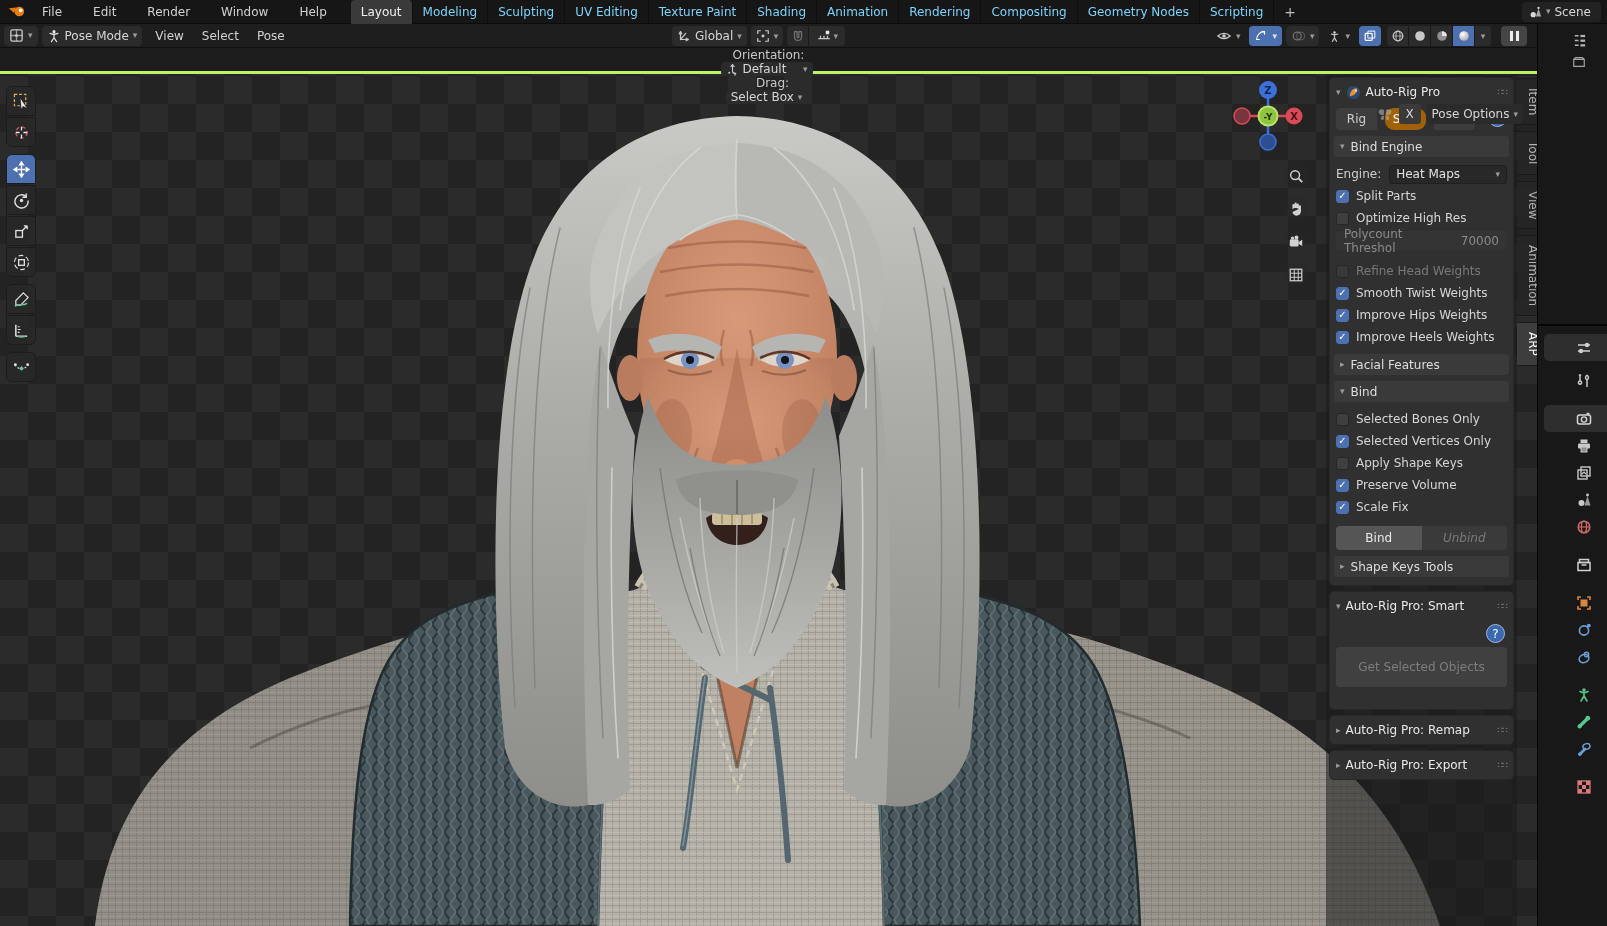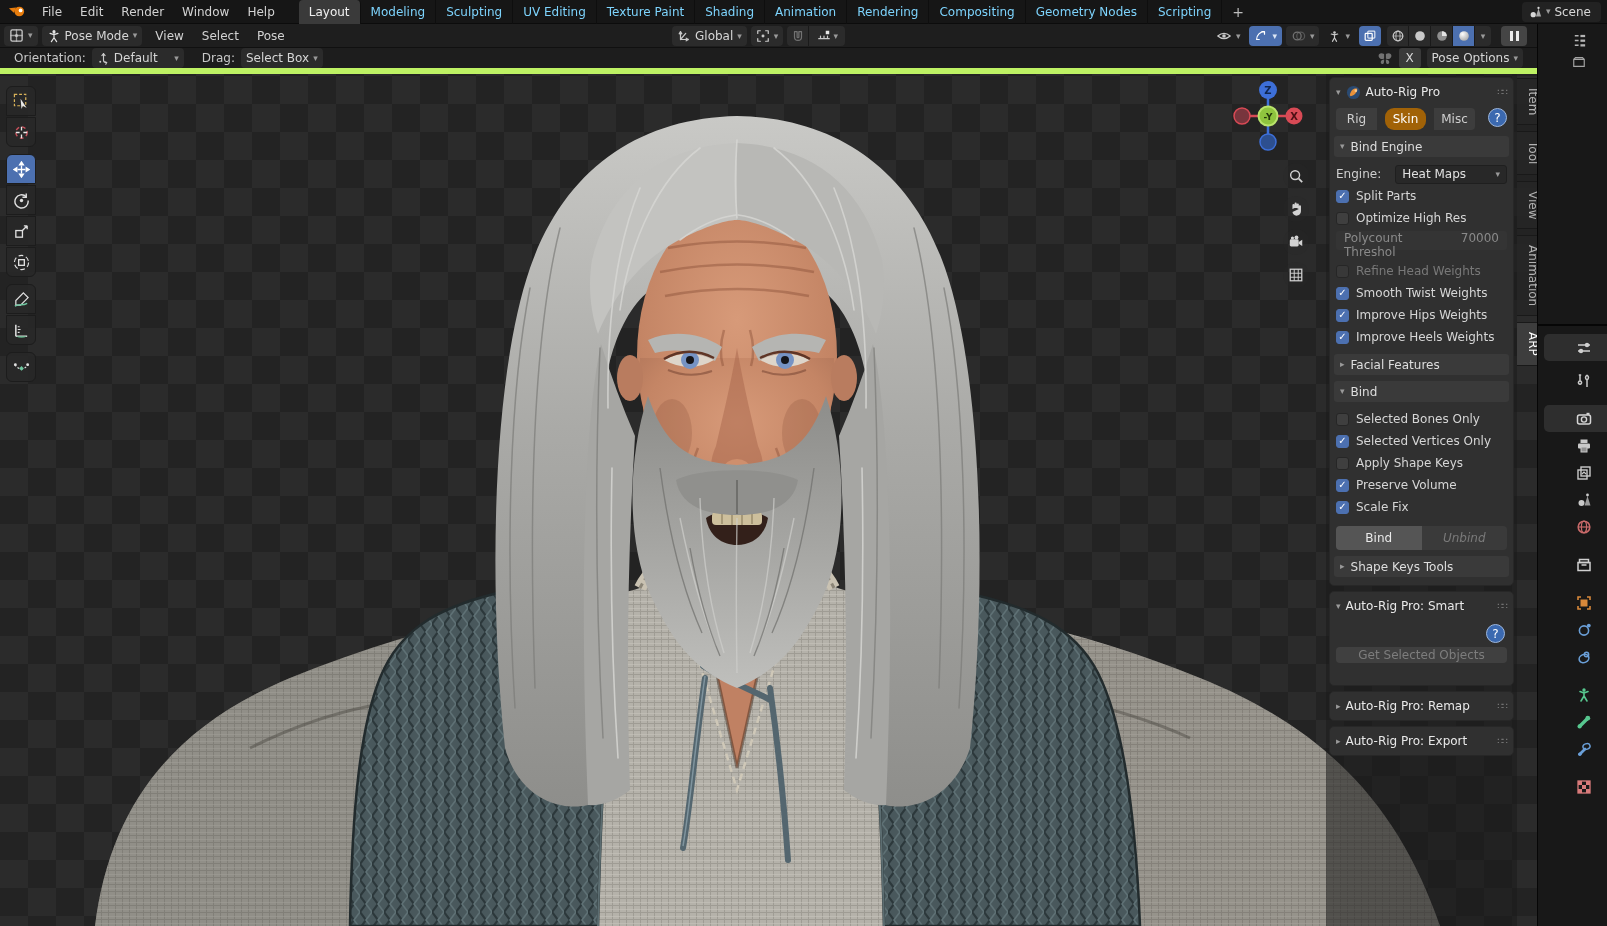--- a/index.html
+++ b/index.html
@@ -5,21 +5,21 @@
   * { box-sizing: border-box; margin: 0; padding: 0; }
   html,body { width:1607px; height:926px; overflow:hidden; background:#161616;
     font-family:"DejaVu Sans","Liberation Sans",sans-serif; font-size:12px; color:#d6d6d6;
     -webkit-font-smoothing:antialiased; }
   .app { position:relative; width:1607px; height:926px; }
 
   
   .topbar { position:absolute; left:0; top:0; width:1607px; height:24px; background:#161616;
     display:flex; align-items:center; border-bottom:1px solid #0c0c0c; z-index:30; }
   .logo { width:18px; height:13px; margin:0 8px 0 8px; flex:none; }
-  .menubar { display:flex; gap:2px; margin-right:16px; }
+  .menubar { display:flex; gap:15px; margin-right:16px; }
   .menu { padding:3px 8px; border-radius:3px; color:#d2d2d2; }
   .workspaces { display:flex; align-items:stretch; height:24px; }
   .ws { padding:4px 10px; color:#7dd3fc; border-right:1px solid #0e0e0e; display:flex; align-items:center; }
   .ws.active { background:#3a3a3a; color:#f0f0f0; border-radius:4px 4px 0 0; }
   .ws-add { padding:2px 10px; color:#bdbdbd; font-size:14px; display:flex; align-items:center; }
   .scene-sel { margin-left:auto; display:flex; align-items:center; gap:4px; padding:2px 10px 2px 6px;
     background:#222; border-radius:4px; margin-right:6px; height:20px; }
   .scene-sel .lbl { color:#d8d8d8; }
   .chev { color:#9a9a9a; font-size:9px; line-height:1; }
 
@@ -39,21 +39,21 @@
   .grp { display:flex; border-radius:4px; overflow:hidden; margin-right:4px; }
   .grp .btn-sq { border-right:1px solid #1a1a1a; }
   .grp .btn-sq:last-child { border-right:none; }
   .btn-sq.on { background:#4c70b0; }
   .pause { width:26px; height:20px; background:#454545; border-radius:4px; display:flex; gap:3px;
     align-items:center; justify-content:center; margin-left:6px; }
   .pause i { display:block; width:3px; height:10px; background:#ececec; }
 
   
   .tool-settings { position:absolute; left:0; top:48px; width:1537px; height:26px; background:#1d1d1d;
-    border-bottom:6px solid #bef264; display:flex; align-items:center; padding:0 8px; z-index:20; }
+    border-bottom:3px solid #bef264; display:flex; align-items:center; padding:0 8px; z-index:20;flex-direction:column; }
   .ts-label { color:#c8c8c8; margin:0 6px; }
   .ts-right { margin-left:auto; display:flex; align-items:center; gap:6px; padding-right:6px; }
   .xbtn { width:22px; height:20px; background:#3a3a3a; border-radius:3px; color:#d8d8d8;
     display:flex; align-items:center; justify-content:center; }
 
   
   .viewport { position:absolute; left:0; top:48px; width:1537px; height:878px; overflow:hidden;
     background-color:#232323;
     background-image:conic-gradient(#2b2b2b 25%, #232323 0 50%, #2b2b2b 0 75%, #232323 0);
     background-size:56px 56px; }
@@ -86,43 +86,43 @@
   .modetabs { display:flex; margin:6px 0 4px 0; gap:8px; }
   .mtab { flex:1; text-align:center; padding:4px 0; background:#3d3d3d; color:#cfcfcf; }
   .mtab:first-child { border-radius:4px 0 0 4px; }
   .mtab.last { border-radius:0 4px 4px 0; }
   .mtab.active { background:#a16207; color:#fff;border-radius:9px; }
   .helpc { width:19px; height:19px; border-radius:50%; background:#3b69b0; color:#fff;
     display:flex; align-items:center; justify-content:center; font-size:12px; margin-left:5px; flex:none;
     border:1px solid #9db7dd; }
   .subhead { display:flex; align-items:center; gap:6px; background:#3a3a3a; border-radius:3px;
     height:21px; padding:0 6px; margin:6px -2px 6px -2px; color:#dedede; }
-  .prow { display:flex; align-items:center; gap:14px; height:22px; }
+  .prow { display:flex; align-items:center; gap:8px; height:22px; }
   .prow .plabel { color:#cfcfcf; }
   .dropdown { flex:1; display:flex; align-items:center; background:#282828; border:1px solid #1f1f1f;
     border-radius:3px; height:19px; padding:0 6px; color:#e0e0e0; }
   .dropdown .chev { margin-left:auto; }
   .cbrow { display:flex; align-items:center; gap:7px; height:22px; }
   .cb { width:13px; height:13px; border-radius:3px; background:#3f3f3f; border:1px solid #262626;
     display:flex; align-items:center; justify-content:center; flex:none; }
   .cb .tick { display:none; font-size:10px; color:#fff; font-style:normal; line-height:1; }
   .cbrow.on .cb { background:#4c70b0; border-color:#4c70b0; }
   .cbrow.on .cb .tick { display:block; }
   .cbl { color:#d6d6d6; }
   .cbrow.disabled .cbl { color:#787878; }
   .cbrow.disabled .cb { background:#383838; }
-  .numfield { display:flex; background:#343434; border-radius:3px; height:19px;
+  .numfield { display:flex; align-items:center; background:#343434; border-radius:3px; height:19px;
     padding:0 8px; color:#8a8a8a; margin:2px 0; }
   .numfield .val { margin-left:10px; }
   .bindrow { display:flex; margin:8px 0 2px 0; }
   .bbtn { flex:1; text-align:center; padding:5px 0; background:#555; color:#eaeaea;
     border-radius:4px 0 0 4px; }
   .bbtn.off { background:#3a3a3a; color:#7a7a7a; border-radius:0 4px 4px 0;font-style:italic; }
   .wbtn { display:block; text-align:center; background:#404040; color:#7d7d7d; border-radius:4px;
-    padding:1px 0; margin:4px 0 14px 0; }
+    padding:13px 0; margin:4px 0 14px 0; }
   .smart-help { display:flex; justify-content:flex-end; margin:8px 2px 4px 0; }
 
   
   .side-tabs { position:absolute; left:1517px; top:30px; width:24px; display:flex;
     flex-direction:column; gap:6px; }
   .vtab { writing-mode:vertical-rl; padding:9px 0; width:24px; text-align:center;
     background:rgba(38,38,38,.9); color:#b3b3b3; border:1px solid #191919; border-left:none;
     border-radius:0 5px 5px 0; }
   .vtab.active { background:#3d3d3d; color:#fff; }
 

